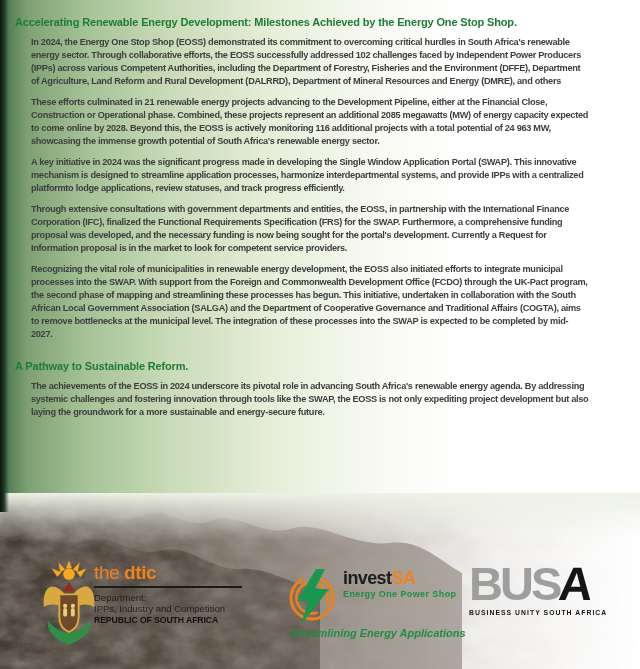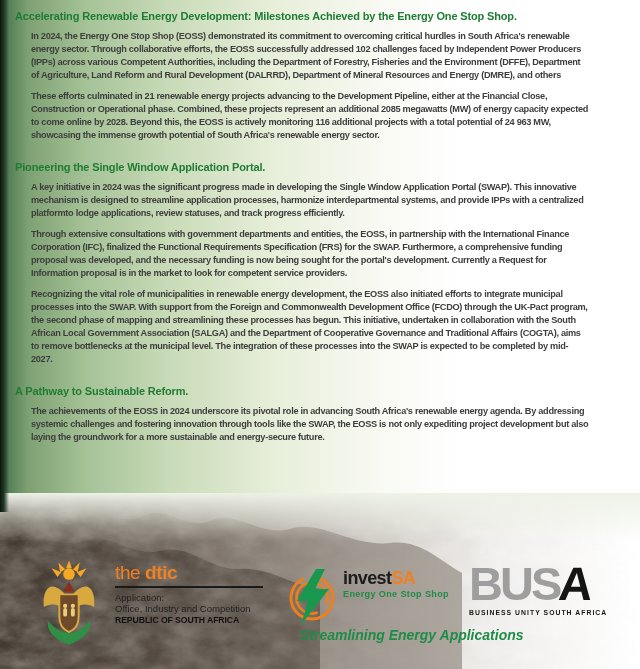--- a/index.html
+++ b/index.html
@@ -3,45 +3,45 @@
 <meta charset="utf-8">
 <style>
   html,body{margin:0;padding:0;background:#888;}
   .page{
     position:relative;width:640px;height:669px;overflow:hidden;
     font-family:"Liberation Sans",sans-serif;
     background:linear-gradient(to right,#43704a 0px,#7ea173 28px,#a5c297 85px,#c9dbb8 170px,#e6eed8 270px,#f7f9f1 370px,#ffffff 460px);
   }
   .edge-strip{position:absolute;left:0;top:0;width:9px;height:512px;z-index:3;
     background:linear-gradient(to right,#0d140d 0%,#223a24 45%,rgba(30,48,28,0) 100%);}
-  .content{position:relative;z-index:2;padding:10px 10px 0 15px;width:615px;box-sizing:border-box;}
+  .content{position:relative;z-index:2;padding:16px 10px 0 15px;width:615px;box-sizing:border-box;}
   .sec-heading{font-size:11px;font-weight:700;color:#1e7c35;margin:19px 0 0;letter-spacing:-0.15px;}
   .sec-heading.first{margin-top:0;}
   .body-p{font-size:9.2px;font-weight:700;color:#3e3e3e;line-height:13px;margin:8px 16px 0;letter-spacing:-0.3px;}
   
   .footer{position:absolute;left:0;bottom:0;width:640px;height:176px;z-index:1;}
   .photo-svg{position:absolute;left:0;top:0;width:640px;height:176px;display:block;}
   
   .coat-svg{position:absolute;left:40px;top:66px;width:58px;height:92px;}
-  .dtic-text{position:absolute;left:115px;top:70px;width:152px;}
+  .dtic-text{position:absolute;left:94px;top:70px;width:152px;}
   .dtic-brand{font-size:19px;line-height:20px;color:#f08122;letter-spacing:-0.4px;}
   .dtic-the{font-weight:400;}
   .dtic-name{font-weight:800;}
   .dtic-rule{height:2px;background:#1a1a1a;margin:3px 0 4px;width:148px;}
   .dtic-l1,.dtic-l2{font-size:9.5px;line-height:11px;color:#222;font-weight:400;}
   .dtic-l3{font-size:8.7px;line-height:11px;font-weight:700;color:#111;margin-top:1px;letter-spacing:-0.1px;}
   
   .investsa{position:absolute;left:286px;top:76px;width:170px;}
   .inv-row{display:flex;align-items:flex-start;}
   .bolt-svg{width:52px;height:56px;flex:0 0 auto;}
   .inv-text{margin-left:5px;}
   .inv-word{font-size:18px;line-height:18px;font-weight:800;color:#1c1c1c;letter-spacing:-0.6px;}
   .inv-sa{color:#f08122;}
   .inv-sub{font-size:9px;font-weight:800;color:#1e8c46;letter-spacing:0.4px;margin-top:2px;white-space:nowrap;}
-  .inv-tag{font-size:14px;font-style:italic;font-weight:700;color:#1e8c46;margin:2px 0 0 14px;white-space:nowrap;}
+  .inv-tag{font-size:11px;font-style:italic;font-weight:700;color:#1e8c46;margin:2px 0 0 4px;white-space:nowrap;}
   
   .busa{position:absolute;left:469px;top:70px;width:135px;}
   .busa-word{font-size:47px;line-height:42px;font-weight:800;letter-spacing:-3px;color:#9e9e9e;}
   .busa-a{color:#151515;display:inline-block;transform:skewX(-5deg);}
   .busa-name{font-size:6.8px;font-weight:700;letter-spacing:1.05px;color:#161616;margin-top:4px;white-space:nowrap;}
 </style>
 </head>
 <body>
 
 <div class="page">
@@ -52,21 +52,20 @@
     <section>
       <h2 class="sec-heading first">Accelerating Renewable Energy Development: Milestones Achieved by the Energy One Stop Shop.</h2>
       <p class="body-p">In 2024, the Energy One Stop Shop (EOSS) demonstrated its commitment to overcoming critical hurdles in South Africa's renewable energy sector. Through collaborative efforts, the EOSS successfully addressed 102 challenges faced by Independent Power Producers (IPPs) across various Competent Authorities, including the Department of Forestry, Fisheries and the Environment (DFFE), Department of Agriculture, Land Reform and Rural Development (DALRRD), Department of Mineral Resources and Energy (DMRE), and others</p>
     </section>
 
     <section>
       <p class="body-p">These efforts culminated in 21 renewable energy projects advancing to the Development Pipeline, either at the Financial Close, Construction or Operational phase. Combined, these projects represent an additional 2085 megawatts (MW) of energy capacity expected to come online by 2028. Beyond this, the EOSS is actively monitoring 116 additional projects with a total potential of 24 963 MW, showcasing the immense growth potential of South Africa's renewable energy sector.</p>
     </section>
 
     <section>
-      <h2 class="sec-heading">Pioneering the Single Window Application Portal.</h2>
       <p class="body-p">A key initiative in 2024 was the significant progress made in developing the Single Window Application Portal (SWAP). This innovative mechanism is designed to streamline application processes, harmonize interdepartmental systems, and provide IPPs with a centralized platformto lodge applications, review statuses, and track progress efficiently.</p>
       <p class="body-p">Through extensive consultations with government departments and entities, the EOSS, in partnership with the International Finance Corporation (IFC), finalized the Functional Requirements Specification (FRS) for the SWAP. Furthermore, a comprehensive funding proposal was developed, and the necessary funding is now being sought for the portal's development. Currently a Request for Information proposal is in the market to look for competent service providers.</p>
     </section>
 
     <section>
       <p class="body-p">Recognizing the vital role of municipalities in renewable energy development, the EOSS also initiated efforts to integrate municipal processes into the SWAP. With support from the Foreign and Commonwealth Development Office (FCDO) through the UK-Pact program, the second phase of mapping and streamlining these processes has begun. This initiative, undertaken in collaboration with the South African Local Government Association (SALGA) and the Department of Cooperative Governance and Traditional Affairs (COGTA), aims to remove bottlenecks at the municipal level. The integration of these processes into the SWAP is expected to be completed by mid-2027.</p>
     </section>
 
     <section>
       <h2 class="sec-heading">A Pathway to Sustainable Reform.</h2>
@@ -128,35 +127,35 @@
       <path d="M20,35 h20 v23 q0,12 -10,16 q-10,-4 -10,-16 Z" fill="#6e4a2b" stroke="#d9a93f" stroke-width="2"></path>
       <circle cx="26" cy="47" r="2.2" fill="#e9cf7a"></circle>
         <rect x="24" y="49" width="4" height="9" rx="2" fill="#e9cf7a"></rect>
       <circle cx="34" cy="47" r="2.2" fill="#e9cf7a"></circle>
         <rect x="32" y="49" width="4" height="9" rx="2" fill="#e9cf7a"></rect>
       <path d="M8,62 Q30,88 52,62 Q54,78 30,87 Q6,78 8,62 Z" fill="#2f8f47"></path>
     </svg>
     <div class="dtic-text">
       <div class="dtic-brand"><span class="dtic-the">the </span><span class="dtic-name">dtic</span></div>
       <div class="dtic-rule"></div>
-      <div class="dtic-l1">Application:</div>
-      <div class="dtic-l2">Office, Industry and Competition</div>
+      <div class="dtic-l1">Department:</div>
+      <div class="dtic-l2">IPPs, Industry and Competition</div>
       <div class="dtic-l3">REPUBLIC OF SOUTH AFRICA</div>
     </div>
 
     <div class="investsa">
       <div class="inv-row">
         <svg class="bolt-svg" viewBox="0 0 52 56" aria-hidden="true">
           <circle cx="26" cy="29" r="21" fill="none" stroke="#ef7f1a" stroke-width="3" stroke-dasharray="100 16" stroke-linecap="round" transform="rotate(-30 26 29)"></circle>
           <circle cx="26" cy="29" r="15.5" fill="none" stroke="#ef7f1a" stroke-width="2.6" stroke-dasharray="70 14" stroke-linecap="round" transform="rotate(120 26 29)"></circle>
           <polygon points="30,0 11,32 22,32 15,56 43,20 29,20 39,0" fill="#18984e"></polygon>
         </svg>
         <div class="inv-text">
           <div class="inv-word"><span>invest</span><span class="inv-sa">SA</span></div>
-          <div class="inv-sub">Energy One Stop Shop</div>
+          <div class="inv-sub">Energy One Power Shop</div>
         </div>
       </div>
       <div class="inv-tag">Streamlining Energy Applications</div>
     </div>
 
     <div class="busa">
       <div class="busa-word"><span>BUS</span><span class="busa-a">A</span></div>
       <div class="busa-name">BUSINESS UNITY SOUTH AFRICA</div>
     </div>
   </div>

